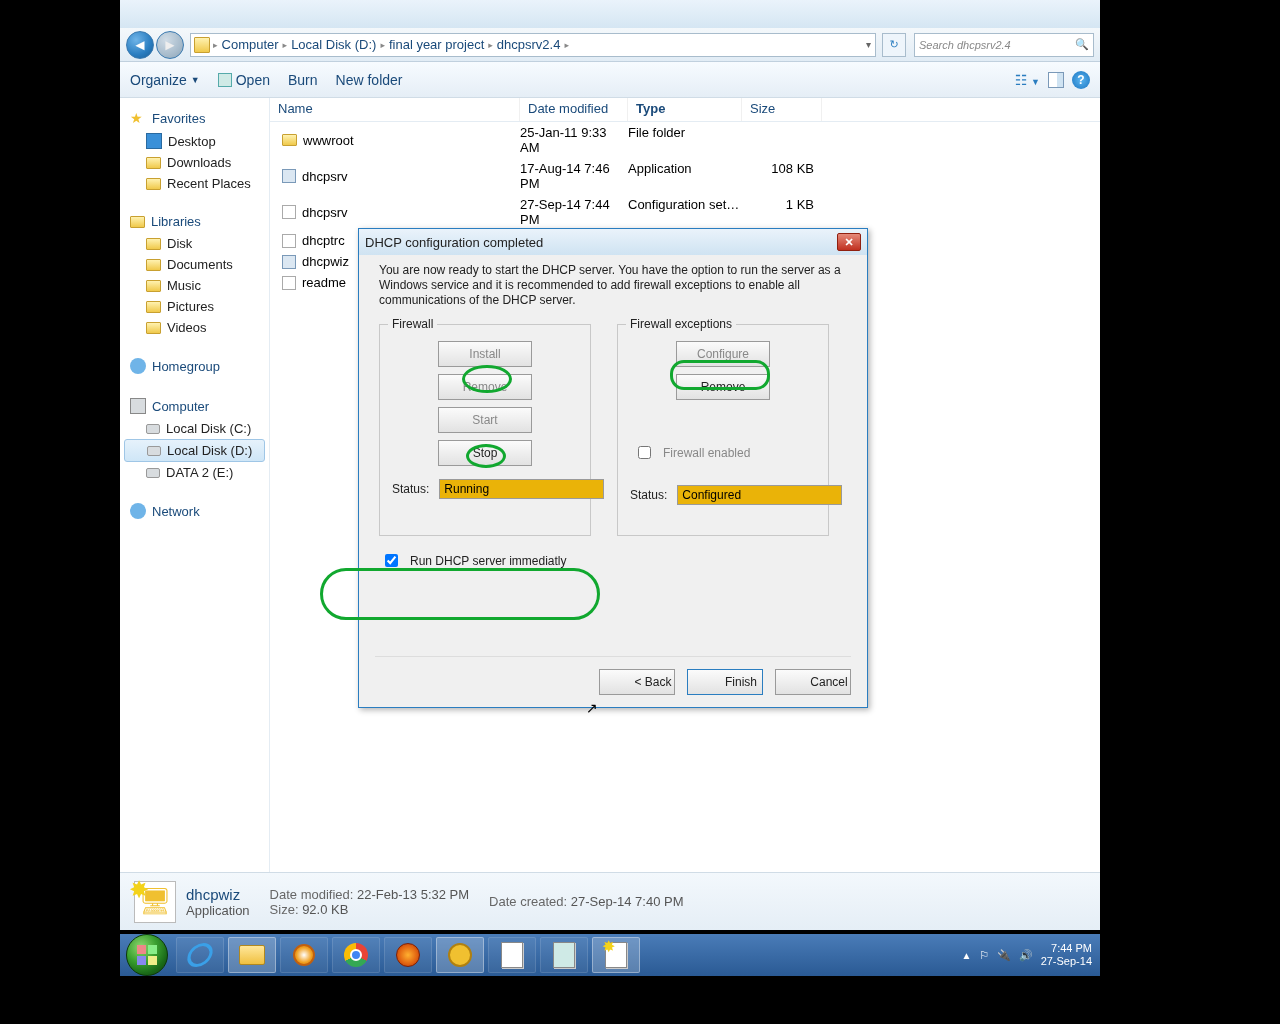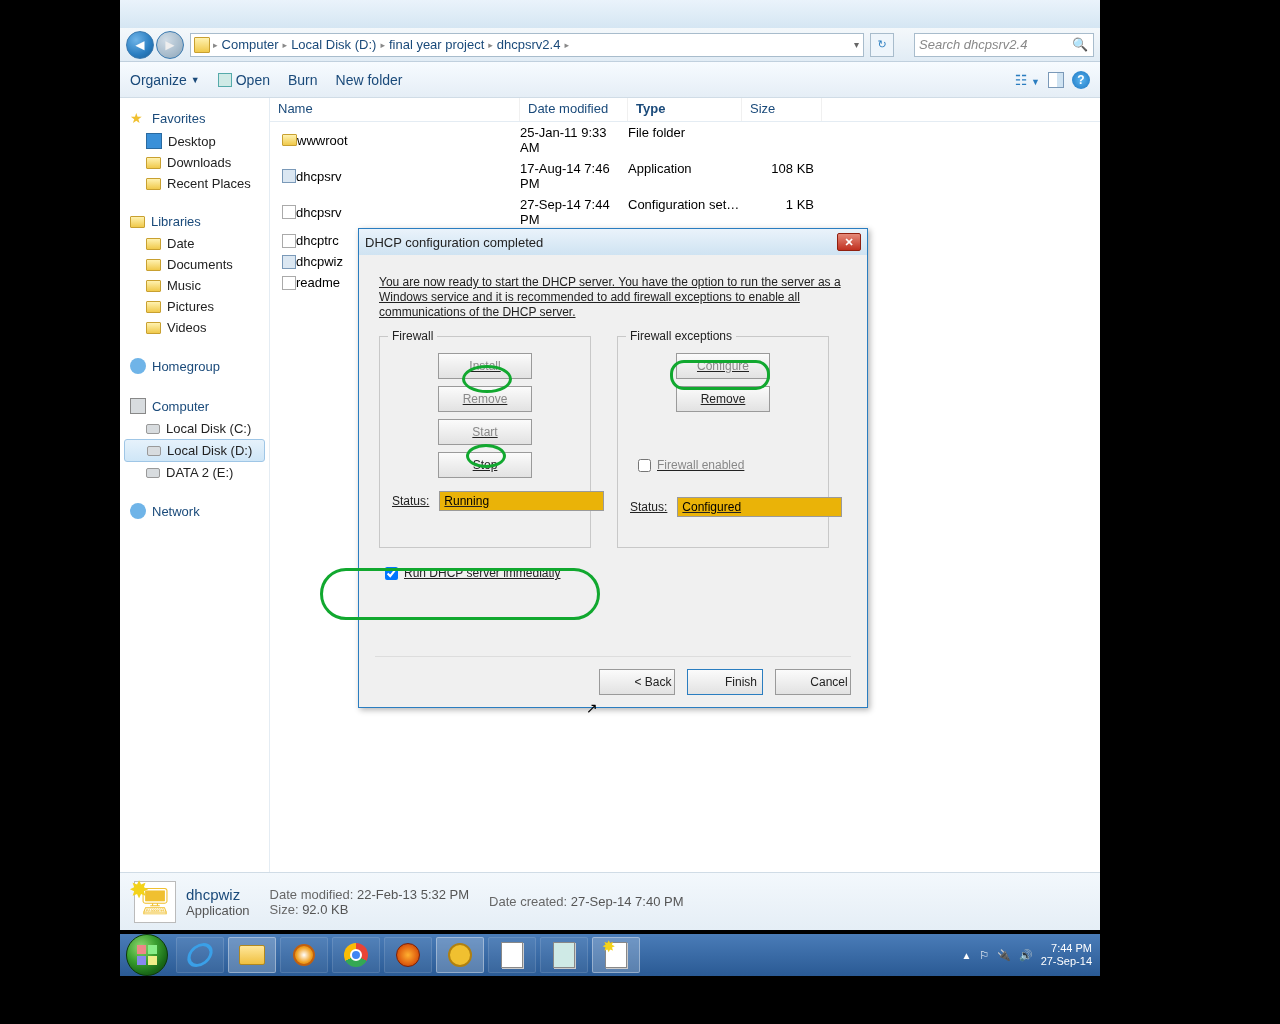--- a/index.html
+++ b/index.html
@@ -34,22 +34,22 @@
     display: flex; align-items: center; font-size: 13px; color: #1a4a7a;
   }
   .addr-seg { padding: 0 4px; display: flex; align-items: center; gap: 3px; }
   .addr-arrow { color: #888; font-size: 9px; }
   .addr-icon {
     width: 16px; height: 16px; margin: 0 3px;
     background: linear-gradient(#fff2b0,#f0c94b); border: 1px solid #c8a030; border-radius: 1px;
   }
   .refresh-btn { width: 24px; height: 24px; border: 1px solid #a8bccc; background:#eef5fb; margin-left:2px; display:flex;align-items:center;justify-content:center;font-size:11px;color:#2a7dc0;}
   .search-box {
-    width: 180px; height: 24px; background: #fff; border: 1px solid #a8bccc; margin-left: 20px;
-    display: flex; align-items: center; padding: 0 4px; color: #888; font-style: italic; font-size: 13px;
+    width: 180px; height: 24px; background: #fff; border: 1px solid #a8bccc; margin-left: 8px;
+    display: flex; align-items: center; padding: 0 4px; color: #888; font-style: italic; font-size: 11px;
     justify-content: space-between;
   }
   .search-icon { color: #2a7dc0; font-style: normal; }
 
   .toolbar {
     height: 36px; background: linear-gradient(#f7fbff,#e5eef6); display: flex; align-items: center;
     padding: 0 10px; border-bottom: 1px solid #d0dce6; gap: 18px; font-size: 14px; color: #1a4a7a;
   }
   .toolbar .tb-item { display: flex; align-items: center; gap: 4px; }
   .tb-right { margin-left: auto; display: flex; gap: 8px; align-items: center; }
@@ -63,21 +63,21 @@
   .side-spacer { height: 16px; }
   .ico { width: 16px; height: 16px; display: inline-block; }
   .ico-star { color:#f0c030; font-size:14px; line-height:16px; }
   .ico-folder { background: linear-gradient(#fff2b0,#f0c94b); border:1px solid #c8a030; border-radius:1px; width:15px; height:12px; }
   .ico-disk { width:14px; height:10px; background:#d8dcdf; border:1px solid #999; border-radius:2px; }
 
   .file-area { flex: 1; background: #fff; position: relative; }
   .col-headers { display: flex; height: 24px; border-bottom: 1px solid #e4ecf3; font-size: 13px; color: #1a4a7a; }
   .col-headers div { padding: 3px 8px; border-right: 1px solid #f0f0f0; }
   .file-row { display: flex; font-size: 13px; padding: 3px 0; }
-  .file-row .c-name { width: 250px; padding-left: 12px; display:flex; align-items:center; }
+  .file-row .c-name { width: 250px; padding-left: 12px; display:flex; align-items:center; gap:6px; }
   .file-row .c-date { width: 108px; }
   .file-row .c-type { width: 114px; white-space:nowrap; overflow:hidden; text-overflow:ellipsis; }
   .file-row .c-size { width: 80px; text-align: right; padding-right: 8px; }
   .ico-app { width:14px; height:14px; background:#dbe7f2; border:1px solid #7a99b8; }
   .ico-cfg { width:14px; height:14px; background:#fff; border:1px solid #aaa; position:relative; }
   .ico-txt { width:14px; height:14px; background:#fff; border:1px solid #aaa; }
 
   .details-pane {
     height: 58px; border-top: 1px solid #d0dce6; background: linear-gradient(#f3f8fc,#e5eef6);
     display: flex; align-items: center; padding: 0 14px; font-size: 13px; color: #555;
@@ -94,34 +94,34 @@
     background: #f0f0f0; border: 1px solid #2a7dc0; box-shadow: 2px 2px 6px rgba(0,0,0,0.3);
   }
   .dlg-title {
     height: 26px; background: linear-gradient(#eaf3fb,#cfe3f2); display: flex; align-items: center;
     padding: 0 6px; font-size: 13px; color: #222; justify-content: space-between;
   }
   .dlg-close {
     width: 24px; height: 18px; background: linear-gradient(#e58a7a,#c03020); border:1px solid #902010;
     border-radius:2px; color:#fff; font-size:11px; text-align:center; line-height:16px; font-weight:bold;
   }
-  .dlg-body { padding: 20px 20px 10px 20px; font-size: 12px; color:#222;text-decoration:underline; }
+  .dlg-body { padding: 8px 20px 10px 20px; font-size: 12px; color:#222; }
   .dlg-msg { line-height: 15px; margin-bottom: 16px; }
   .groupbox { border: 1px solid #c8c8c8; padding: 16px 12px 10px 12px; position: relative; }
   .groupbox .legend { position: absolute; top: -8px; left: 8px; background: #f0f0f0; padding: 0 4px; font-size: 12px; }
   .gb-row { display: flex; gap: 26px; }
   .gb-col { flex: 1; display:flex; flex-direction:column; align-items:center; gap:7px; }
   .dlg-btn {
     width: 94px; height: 26px; background: linear-gradient(#fbfbfb,#e2e2e2); border: 1px solid #9a9a9a;
     font-size: 12px; text-align:center; line-height:24px; color:#222;
   }
   .dlg-btn.disabled { color:#888; }
   .status-row { display:flex; align-items:center; gap:10px; width:100%; margin-top:6px; }
   .status-row input { flex:1; height:20px; border:1px solid #9a9a9a; padding:0 4px; font-size:12px; background:#eab308; }
-  .chk-row { display:flex; align-items:flex-end; gap:6px; font-size:12px; margin-top:6px; }
+  .chk-row { display:flex; align-items:flex-start; gap:12px; font-size:12px; margin-top:6px; }
   .dlg-footer {
     position:absolute; bottom:12px; right:16px; display:flex; gap:12px;
   }
   .dlg-footer .dlg-btn { width: 76px; padding-left: 32px; }
   .dlg-hr { border:none; border-top:1px solid #ddd; margin:0 16px; position:absolute; bottom:50px; left:0; right:0; }
 
   
   .ann { position:absolute; border:3px solid #11a82f; border-radius:50%; pointer-events:none; }
 
   
@@ -225,21 +225,21 @@
           <span class="ico ico-folder"></span>
           <span>Recent Places</span>
         </div>
       <div class="side-spacer"></div>
       <div class="side-group-title">
           <span class="ico ico-folder"></span>
           <span>Libraries</span>
         </div>
       <div class="side-item">
           <span class="ico ico-folder"></span>
-          <span>Date</span>
+          <span>Disk</span>
         </div>
       <div class="side-item">
           <span class="ico ico-folder"></span>
           <span>Documents</span>
         </div>
       <div class="side-item">
           <span class="ico ico-folder"></span>
           <span>Music</span>
         </div>
       <div class="side-item">

